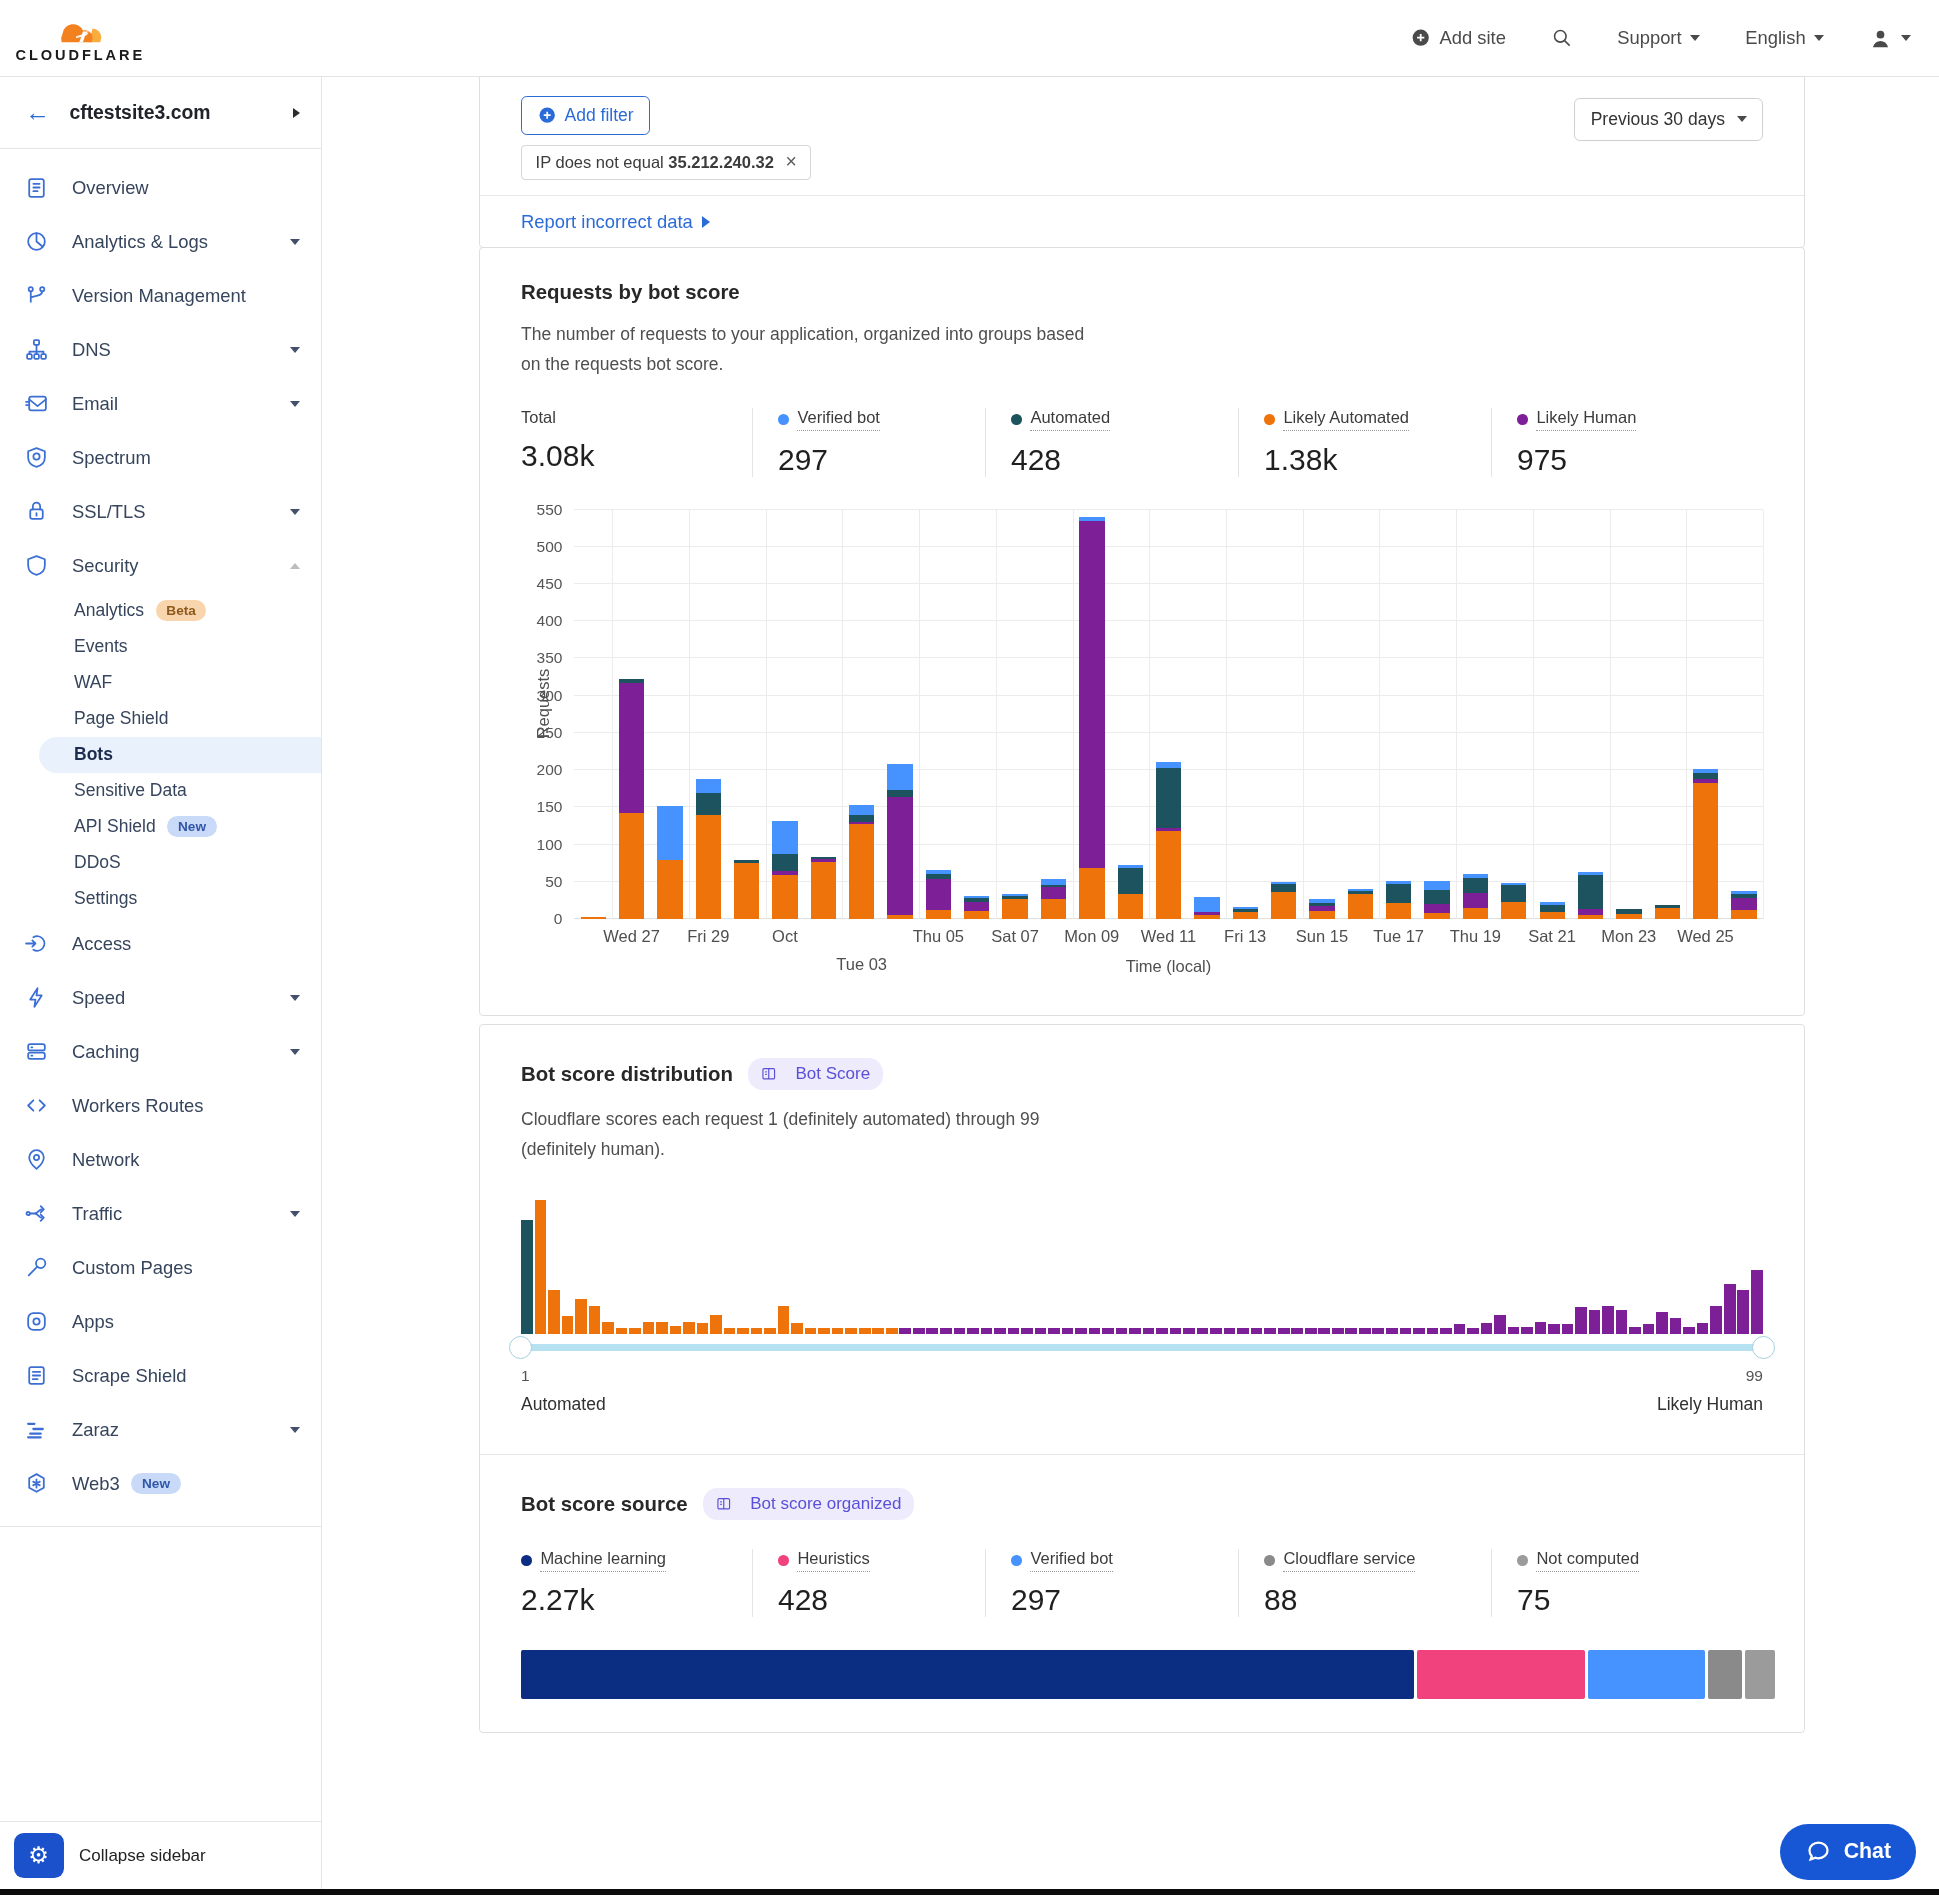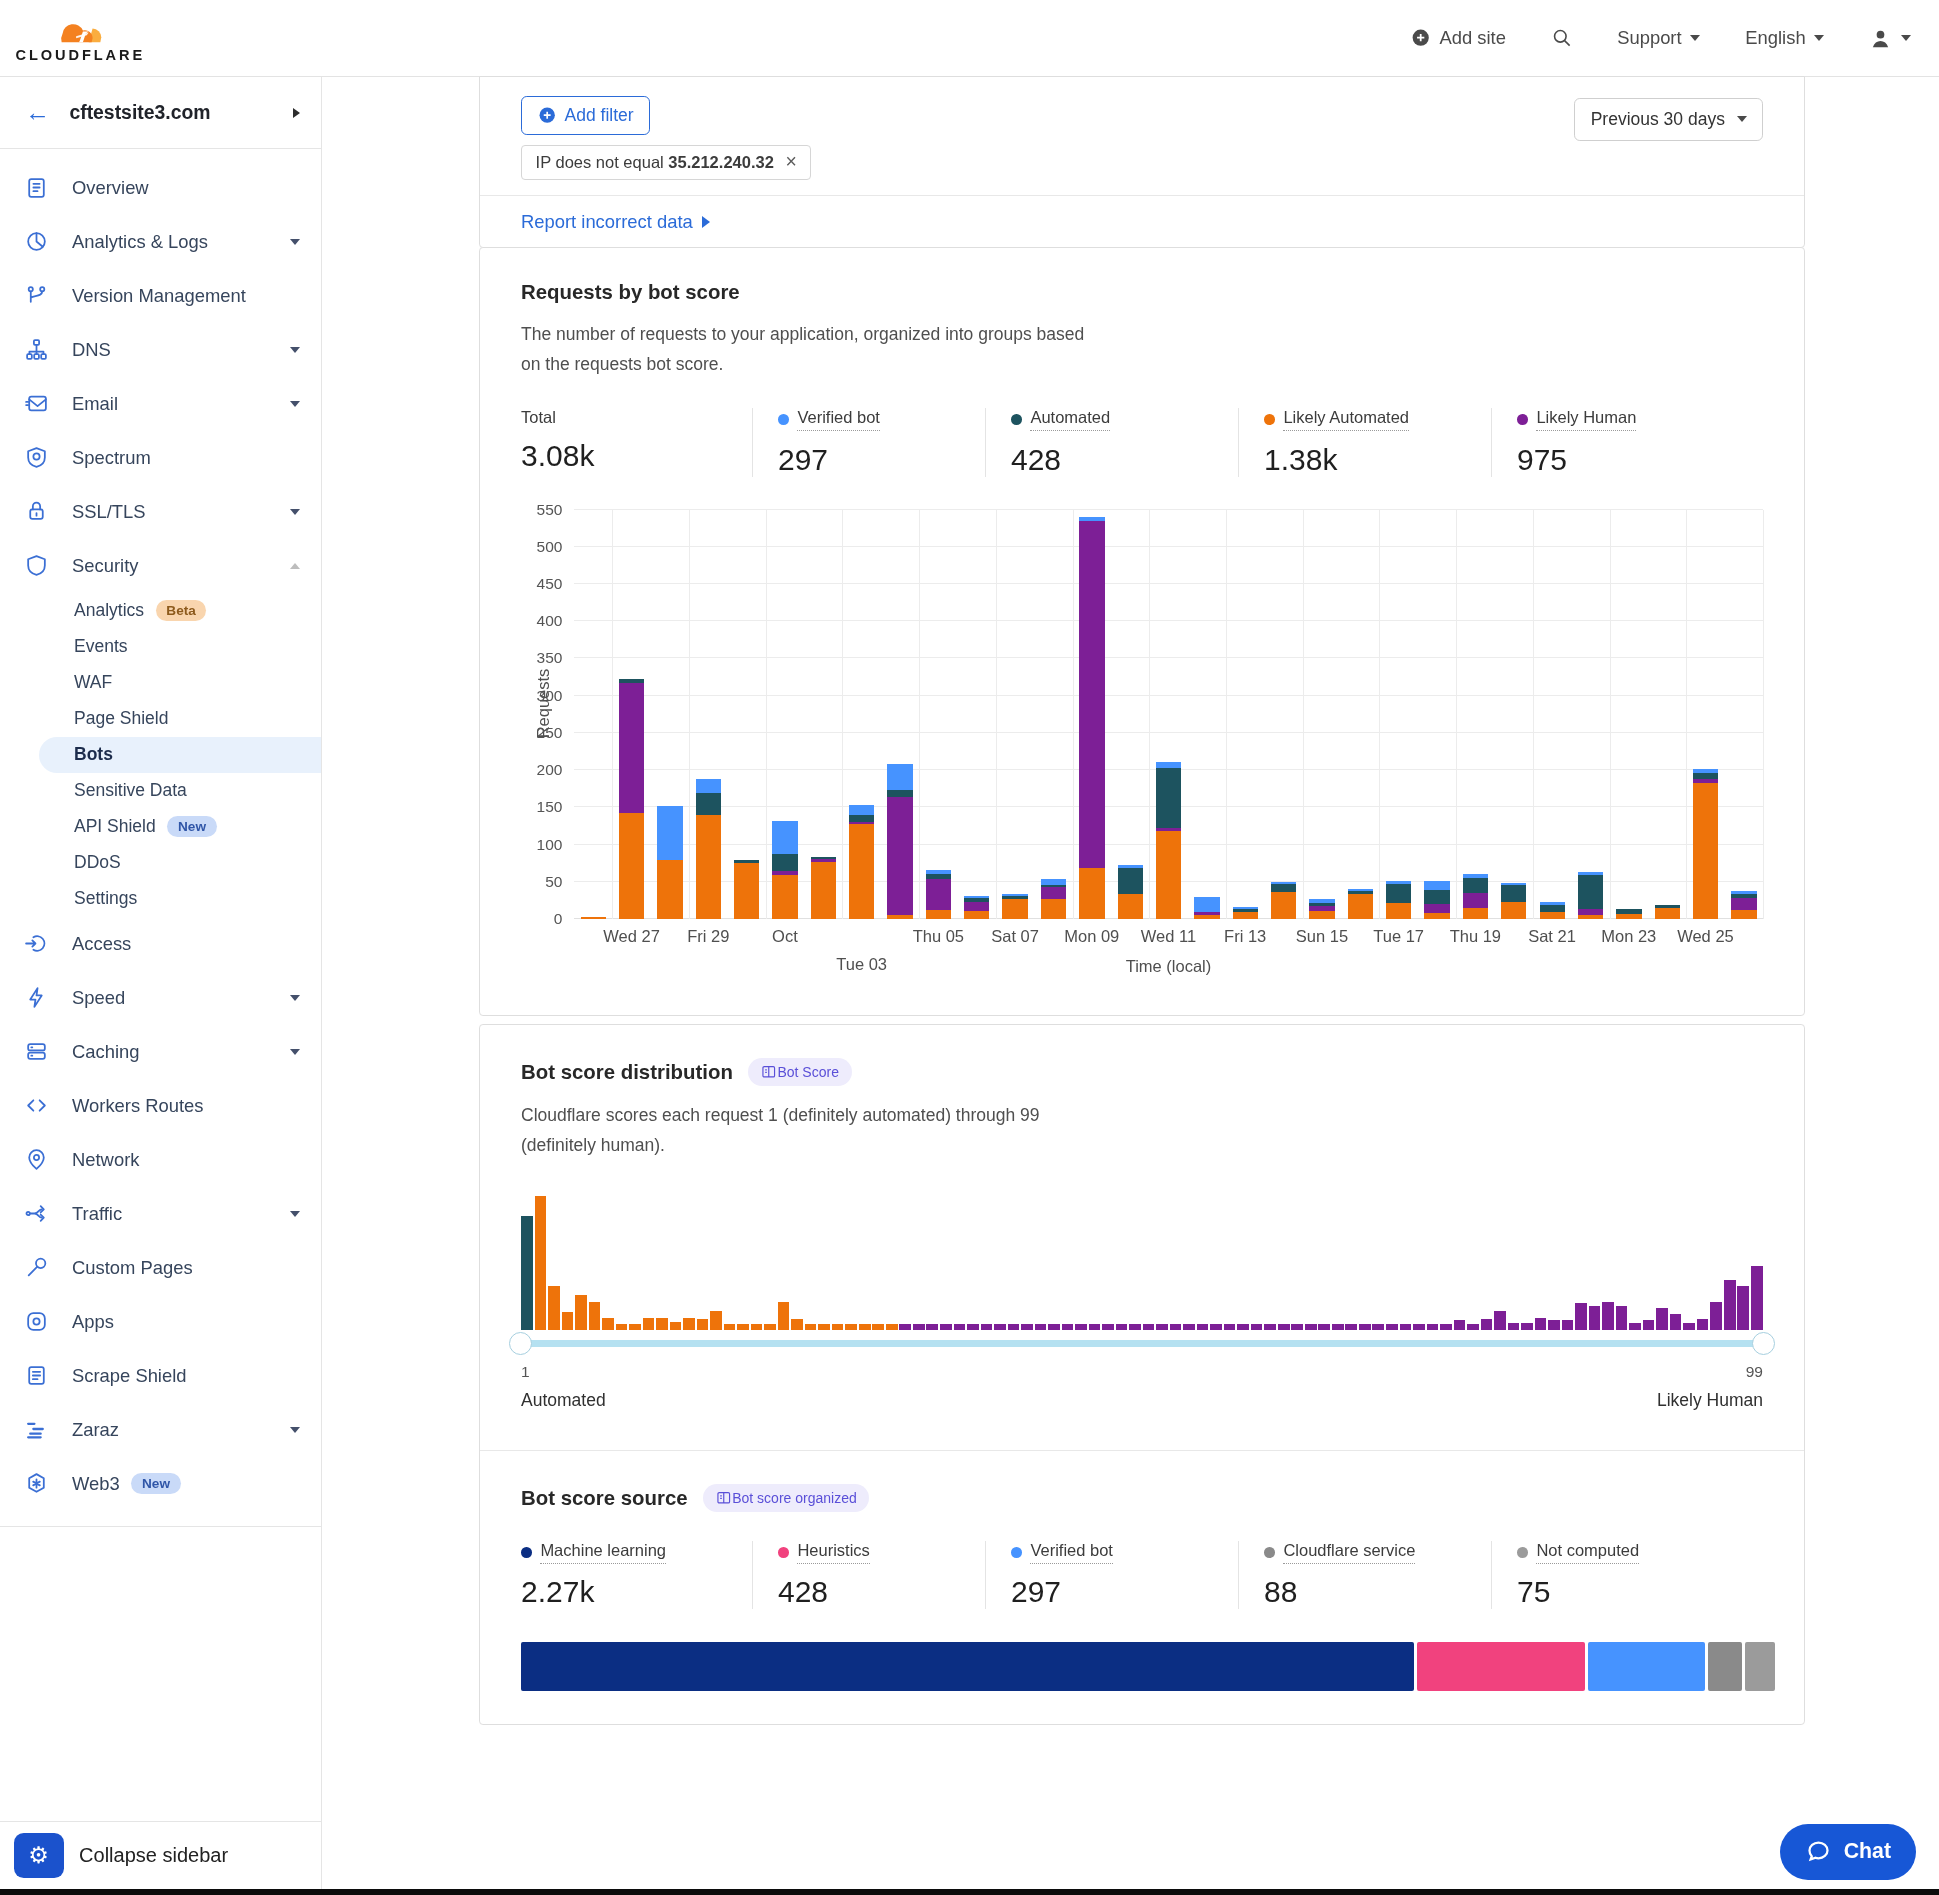--- a/index.html
+++ b/index.html
@@ -37,21 +37,21 @@
     font-size:17.5px; color:#36455c; cursor:pointer; gap:11.6px; }
   .nav-sub.active { background:#e8f1fc; border-radius:18.4px 0 0 18.4px; margin-left:39px;
     padding-left:35px; font-weight:bold; color:#1c2c4c; }
   .badge { font-size:13.6px; padding:2.9px 10.7px; border-radius:10.7px; font-weight:600; }
   .badge.beta { background:#f9d5ae; color:#8d5a1c; }
   .badge.new { background:#c9daf8; color:#3056a8; }
   .nav-divider { border-top:1px solid #e5e5e5; margin-top:15.5px; }
   .sidebar-bottom { border-top:1px solid #e5e5e5; padding:11.6px 13.6px; display:flex; align-items:center; gap:15.5px; }
   .gear-btn { width:50px; height:45px; border-radius:9.7px; background:#1b52cc; color:#fff;
     display:flex; align-items:center; justify-content:center; font-size:23px; border:none; cursor:pointer; }
-  .collapse-label { font-size:20px; color:#222; }
+  .collapse-label { font-size:17px; color:#222; }
 
   
   .card { border:1px solid #dedede; border-radius:3.9px; background:#fff; }
   .card.filter-card { margin-top:-1px; border-radius:0 0 3.9px 3.9px; }
   .filter-row { position:relative; padding:19.4px 41px 15.5px; }
   .btn-add-filter { display:inline-flex; align-items:center; gap:8.7px; border:1px solid #2b6bd8;
     color:#2b6bd8; background:#fff; font-size:17.5px; padding:7.8px 15.5px; border-radius:5.8px; cursor:pointer;
     font-family:inherit; }
   .chip { display:inline-flex; align-items:center; gap:11.6px; border:1px solid #d6d6d6; border-radius:4px;
     padding:6.8px 13.6px; font-size:16.5px; color:#3c3c3c; margin-top:9.7px; }
@@ -62,22 +62,22 @@
     color:#333; cursor:pointer; font-family:inherit; }
   .divider { border-top:1px solid #e8e8e8; }
   .report-row { padding:14.6px 41px; }
   .link { color:#2b6bd8; font-size:18.4px; display:inline-flex; align-items:center; gap:9.7px; cursor:pointer; }
   .tri-r { width:0; height:0; border-top:6.8px solid transparent; border-bottom:6.8px solid transparent;
     border-left:8.7px solid #2b6bd8; }
 
   .section { padding:33px 41px 39px; }
   .card-title { font-size:20.4px; font-weight:bold; color:#282828; }
   .title-row { display:flex; align-items:center; gap:15.5px; }
-  .pill-badge { display:inline-flex; align-items:center; gap:1px; background:#eeecfc; color:#5a4fd8;
-    font-size:14px; padding:5.8px 12.6px; border-radius:14.6px; cursor:pointer;text-align:center; }
+  .pill-badge { display:inline-flex; align-items:center; gap:19px; background:#eeecfc; color:#5a4fd8;
+    font-size:17px; padding:5.8px 12.6px; border-radius:14.6px; cursor:pointer;text-align:center; }
   .card-desc { font-size:17.5px; color:#4f4f4f; line-height:1.7; margin-top:15.5px; }
 
   
   .stats-row { display:flex; margin-top:29px; }
   .stat-col { padding-right:9.7px; }
   .stat-col + .stat-col { border-left:1px solid #e4e4e4; padding-left:25px; }
   .stat-label { font-size:16.5px; color:#3c3c3c; display:inline-flex; align-items:center; gap:8.7px; }
   .stat-label .txt.dotted { border-bottom:1.9px dotted #9a9a9a; padding-bottom:2.9px; }
   .dot { width:10.7px; height:10.7px; border-radius:50%; display:inline-block; }
   .stat-value { font-size:30px; color:#1f1f1f; font-weight:500; margin-top:11.6px; }

